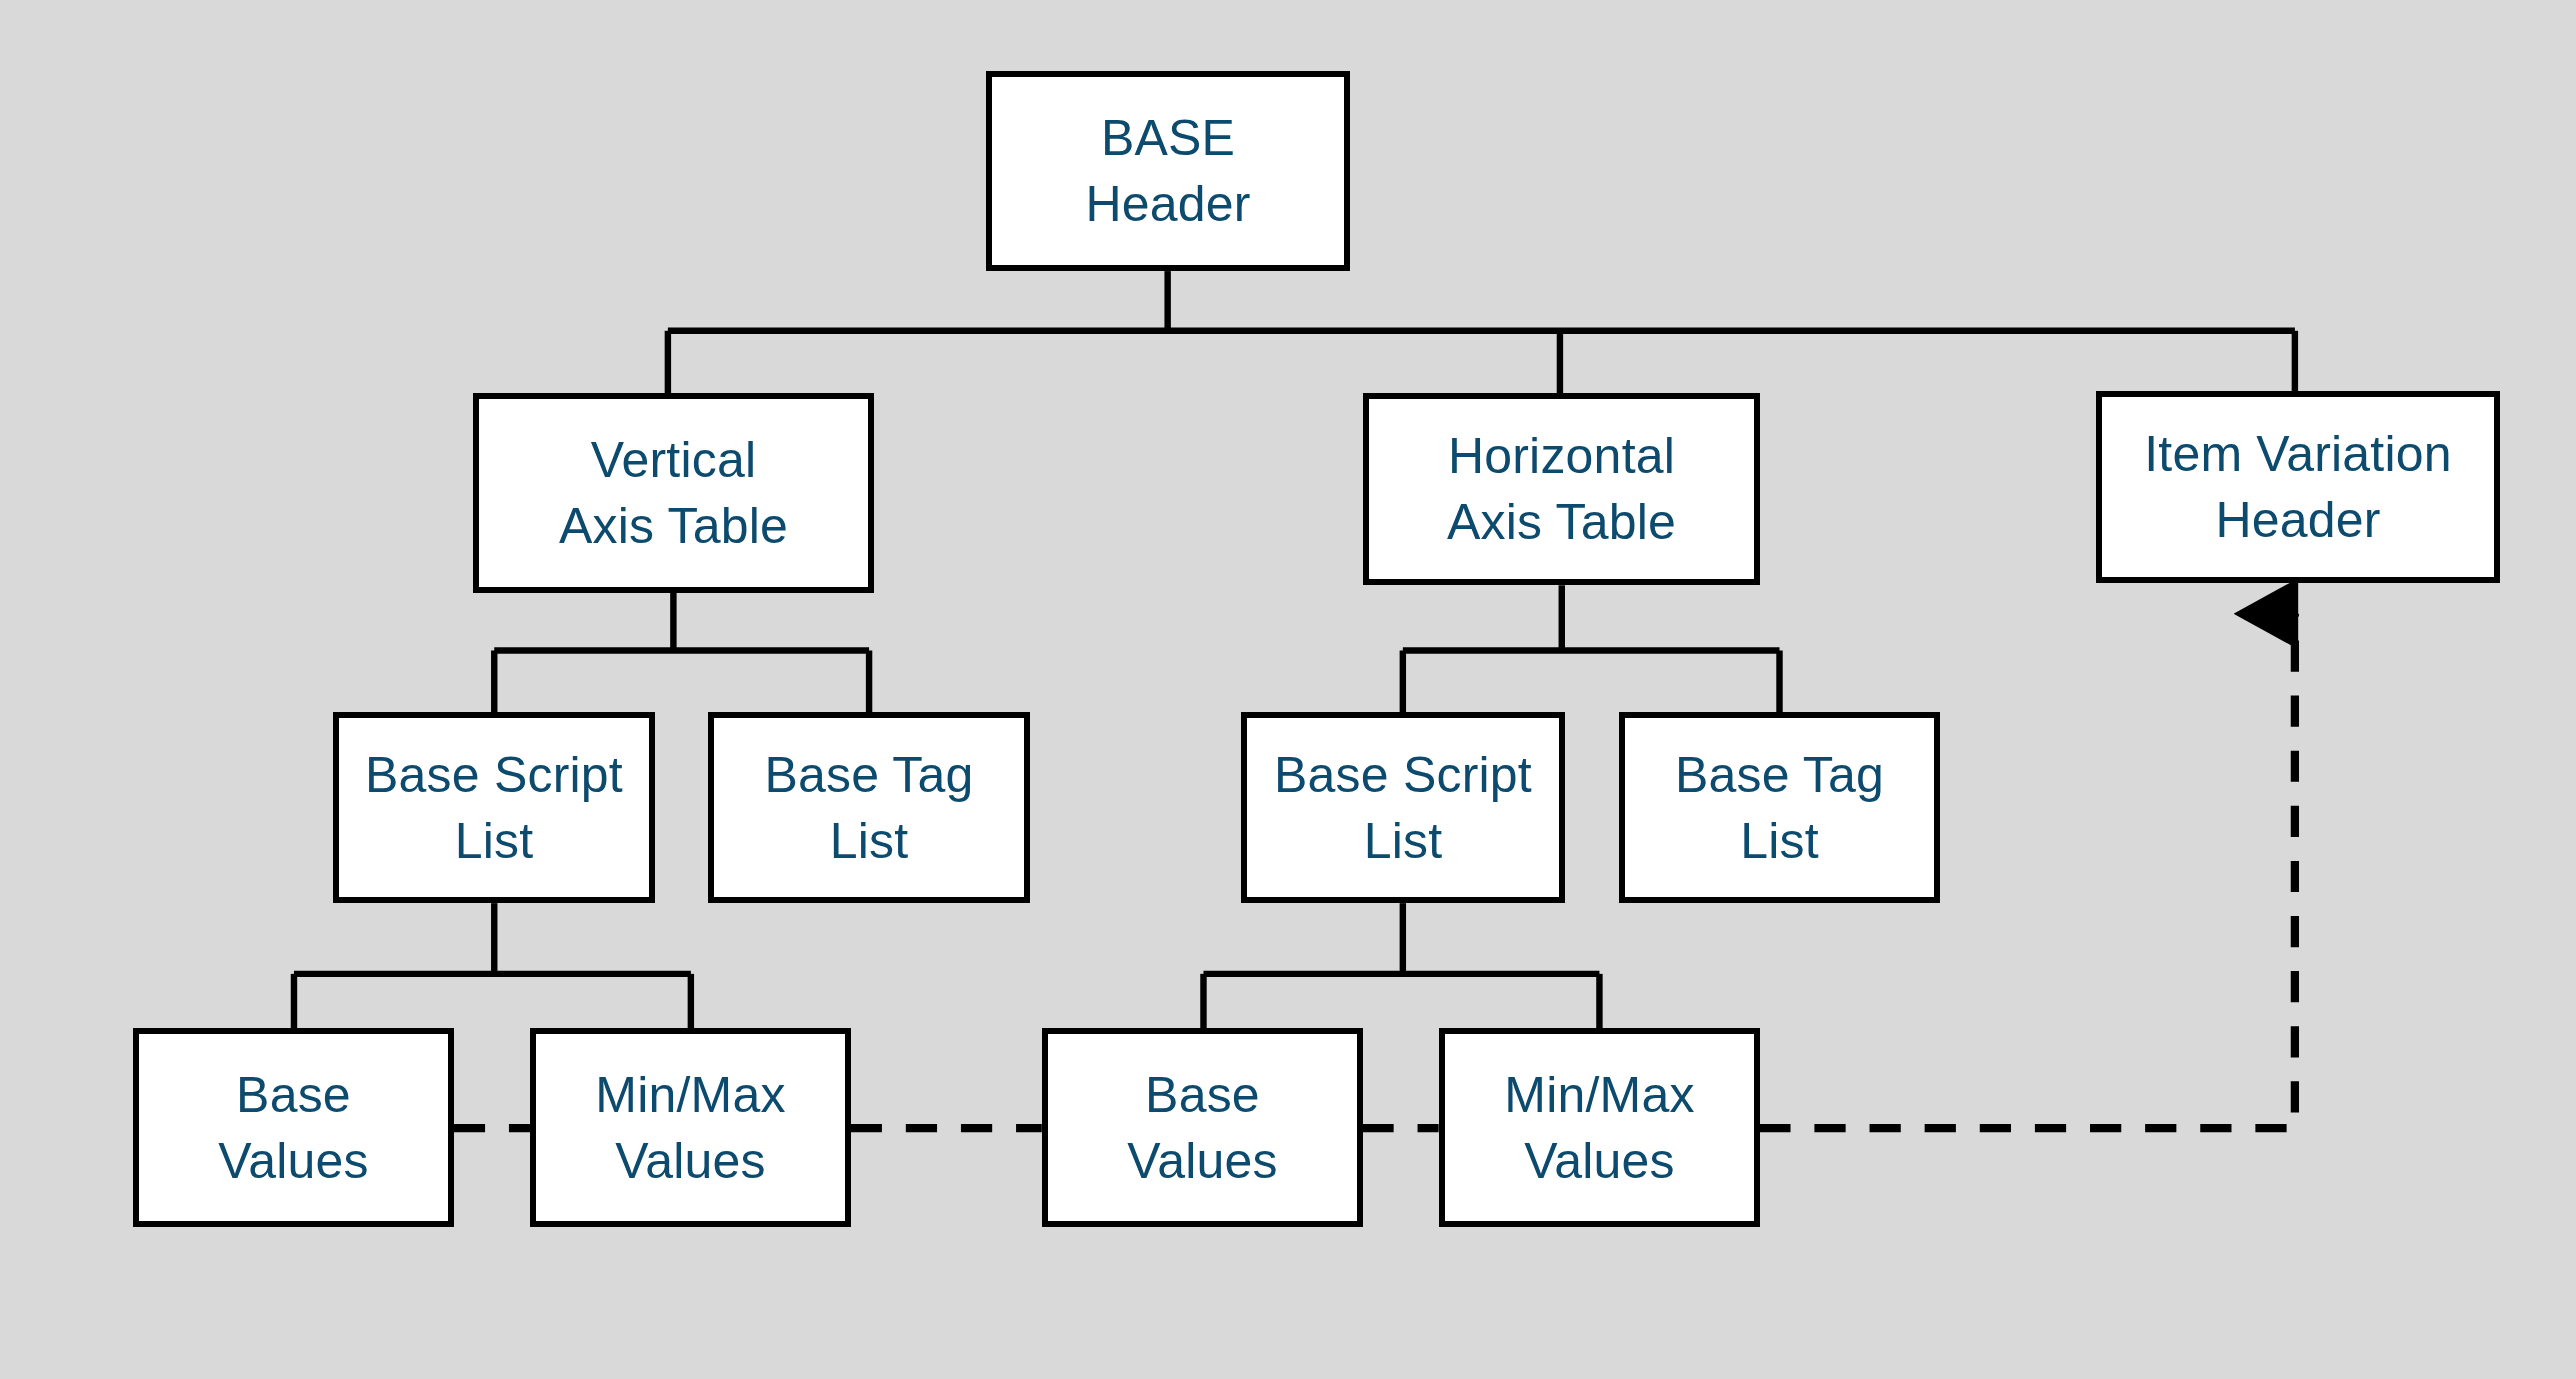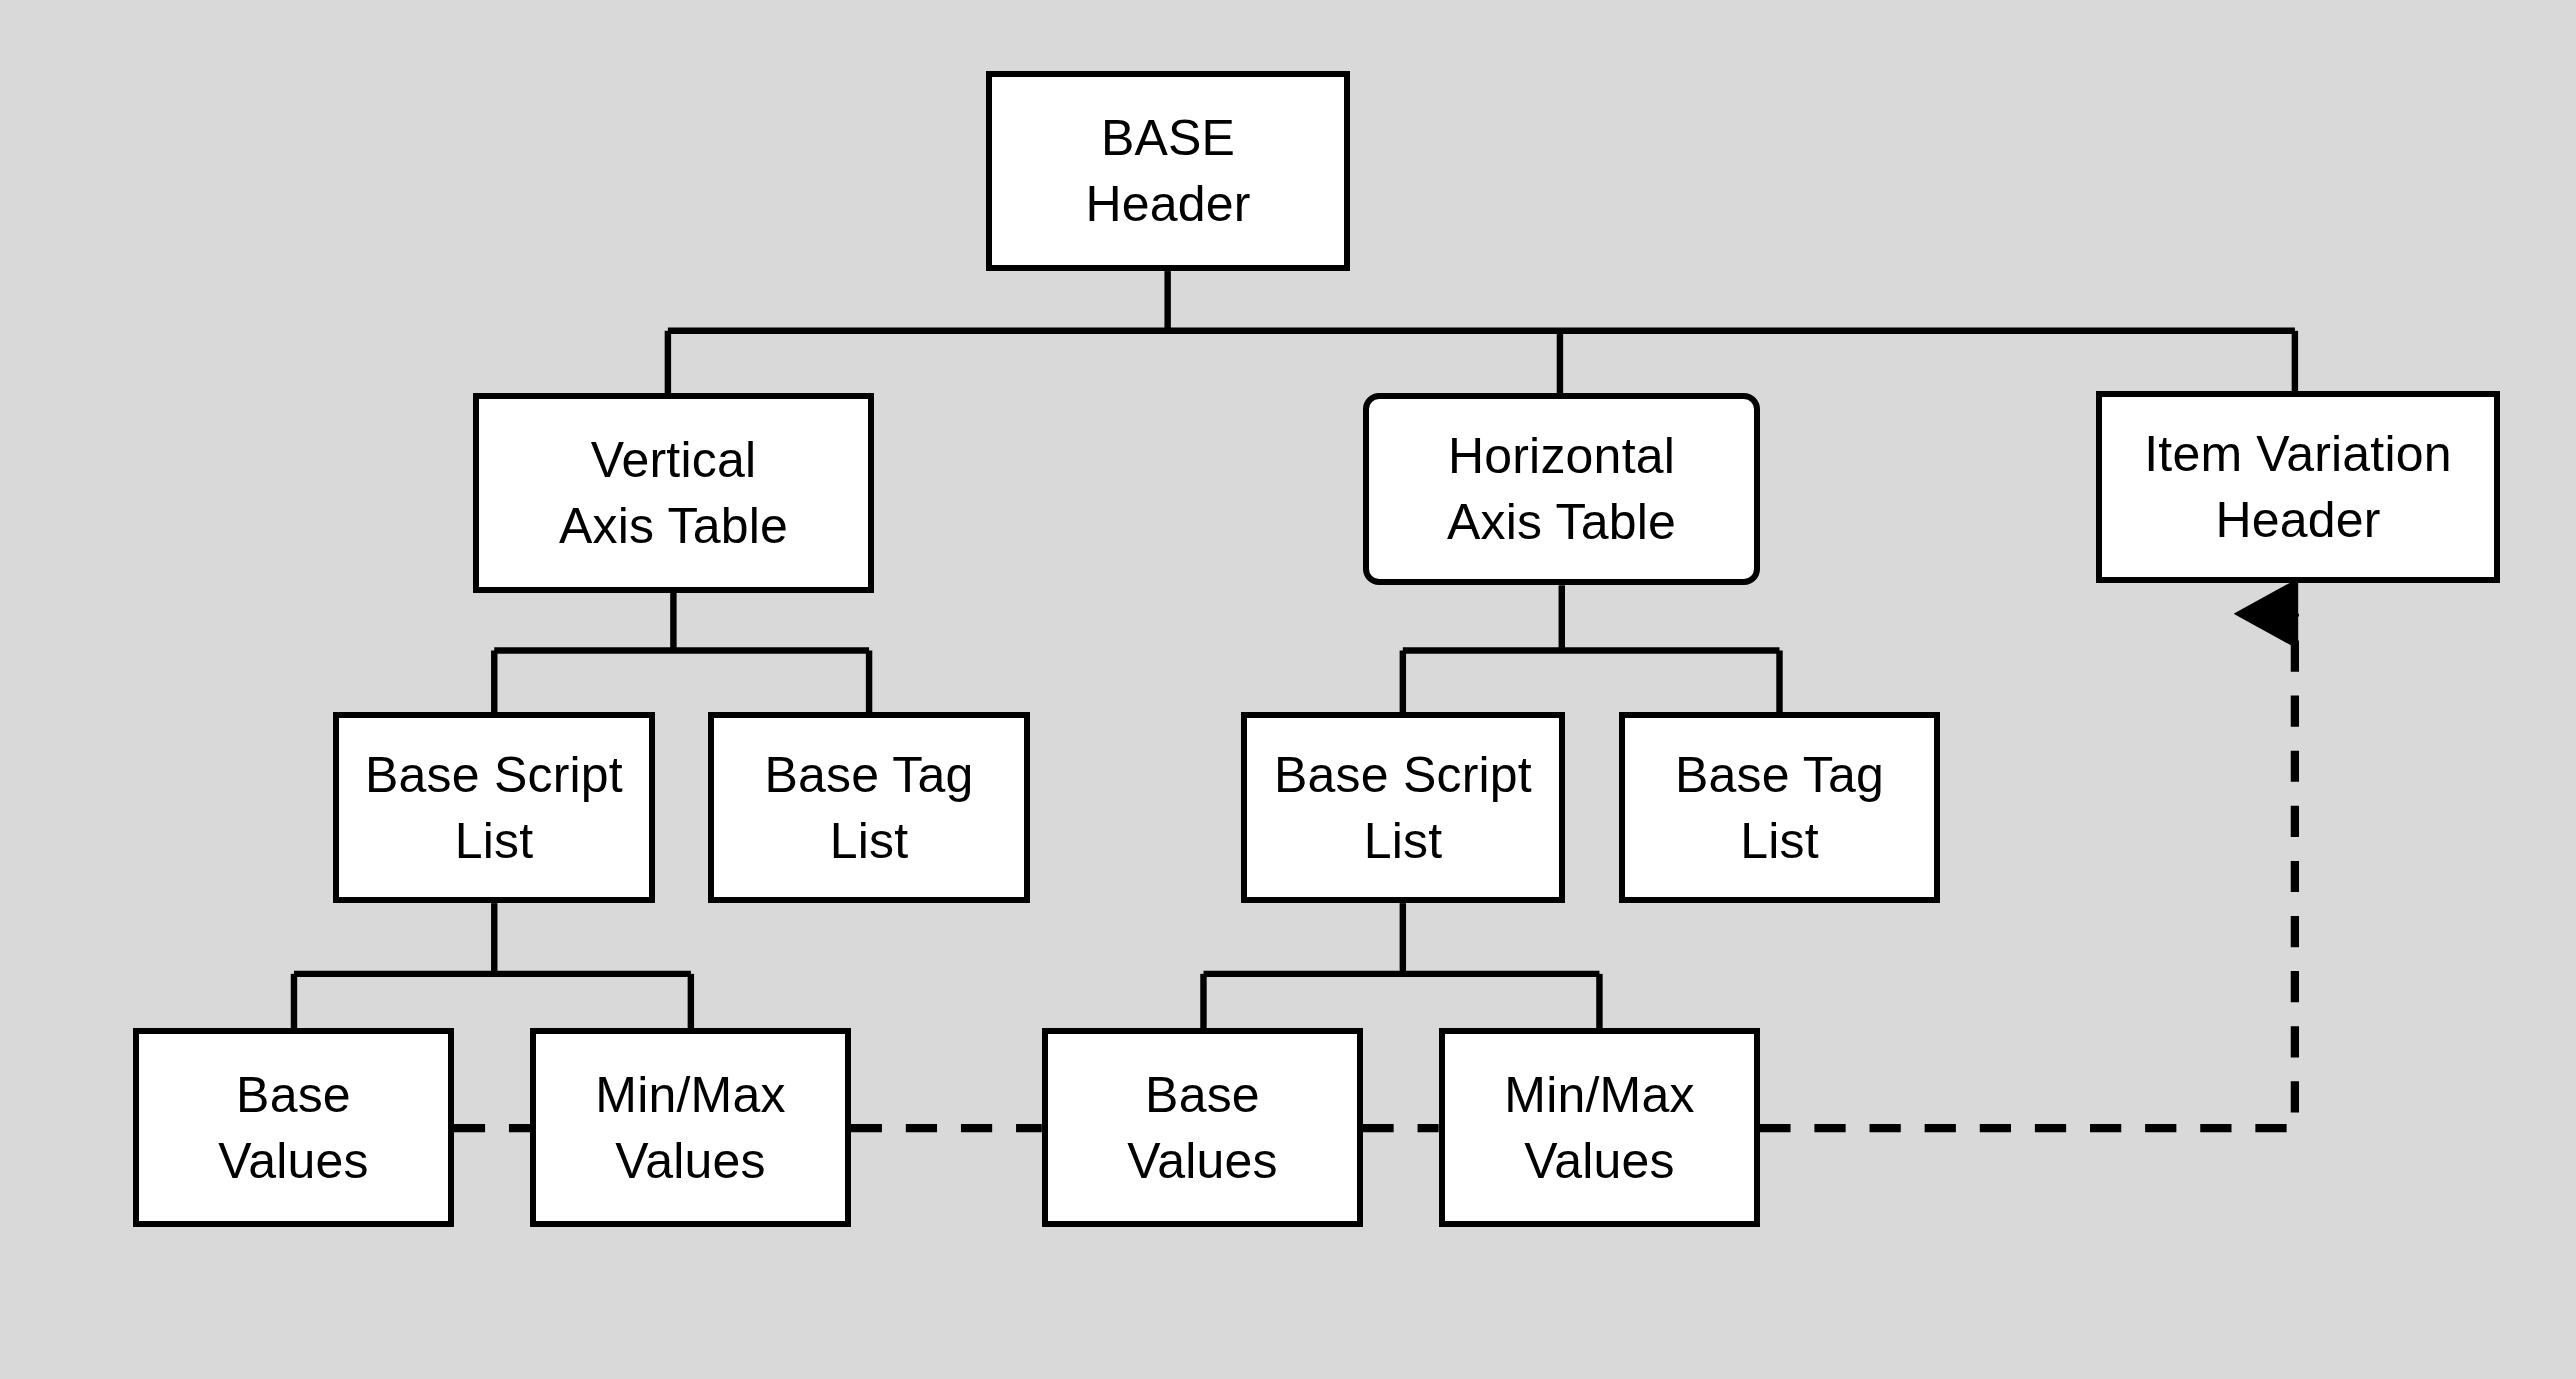--- a/index.html
+++ b/index.html
@@ -26,21 +26,21 @@
   .node {
     position: absolute;
     box-sizing: border-box;
     background: #ffffff;
     border: 6.4px solid #000000;
     display: flex;
     flex-direction: column;
     align-items: center;
     justify-content: center;
     text-align: center;
-    color: #000000;
+    color: #0c4a6e;
     font-size: 50px;
     line-height: 1.32;
     letter-spacing: 0.2px;
     z-index: 2;
   }
   .node .line-text {
     display: block;
     white-space: nowrap;
   }
 </style>
@@ -106,21 +106,21 @@
   <div class="node" style="left:986px; top:71px; width:364px; height:200px;">
     <span class="line-text">BASE</span>
     <span class="line-text">Header</span>
   </div>
 
   <div class="node" style="left:473px; top:393px; width:401px; height:200px;">
     <span class="line-text">Vertical</span>
     <span class="line-text">Axis Table</span>
   </div>
 
-  <div class="node" style="left:1363px; top:393px; width:397px; height:192px;border-radius:16px;">
+  <div class="node" style="left:1363px; top:393px; width:397px; height:192px;">
     <span class="line-text">Horizontal</span>
     <span class="line-text">Axis Table</span>
   </div>
 
   <div class="node" style="left:2096px; top:391px; width:404px; height:192px;">
     <span class="line-text">Item Variation</span>
     <span class="line-text">Header</span>
   </div>
 
   <div class="node" style="left:333px; top:712px; width:322px; height:191px;">

